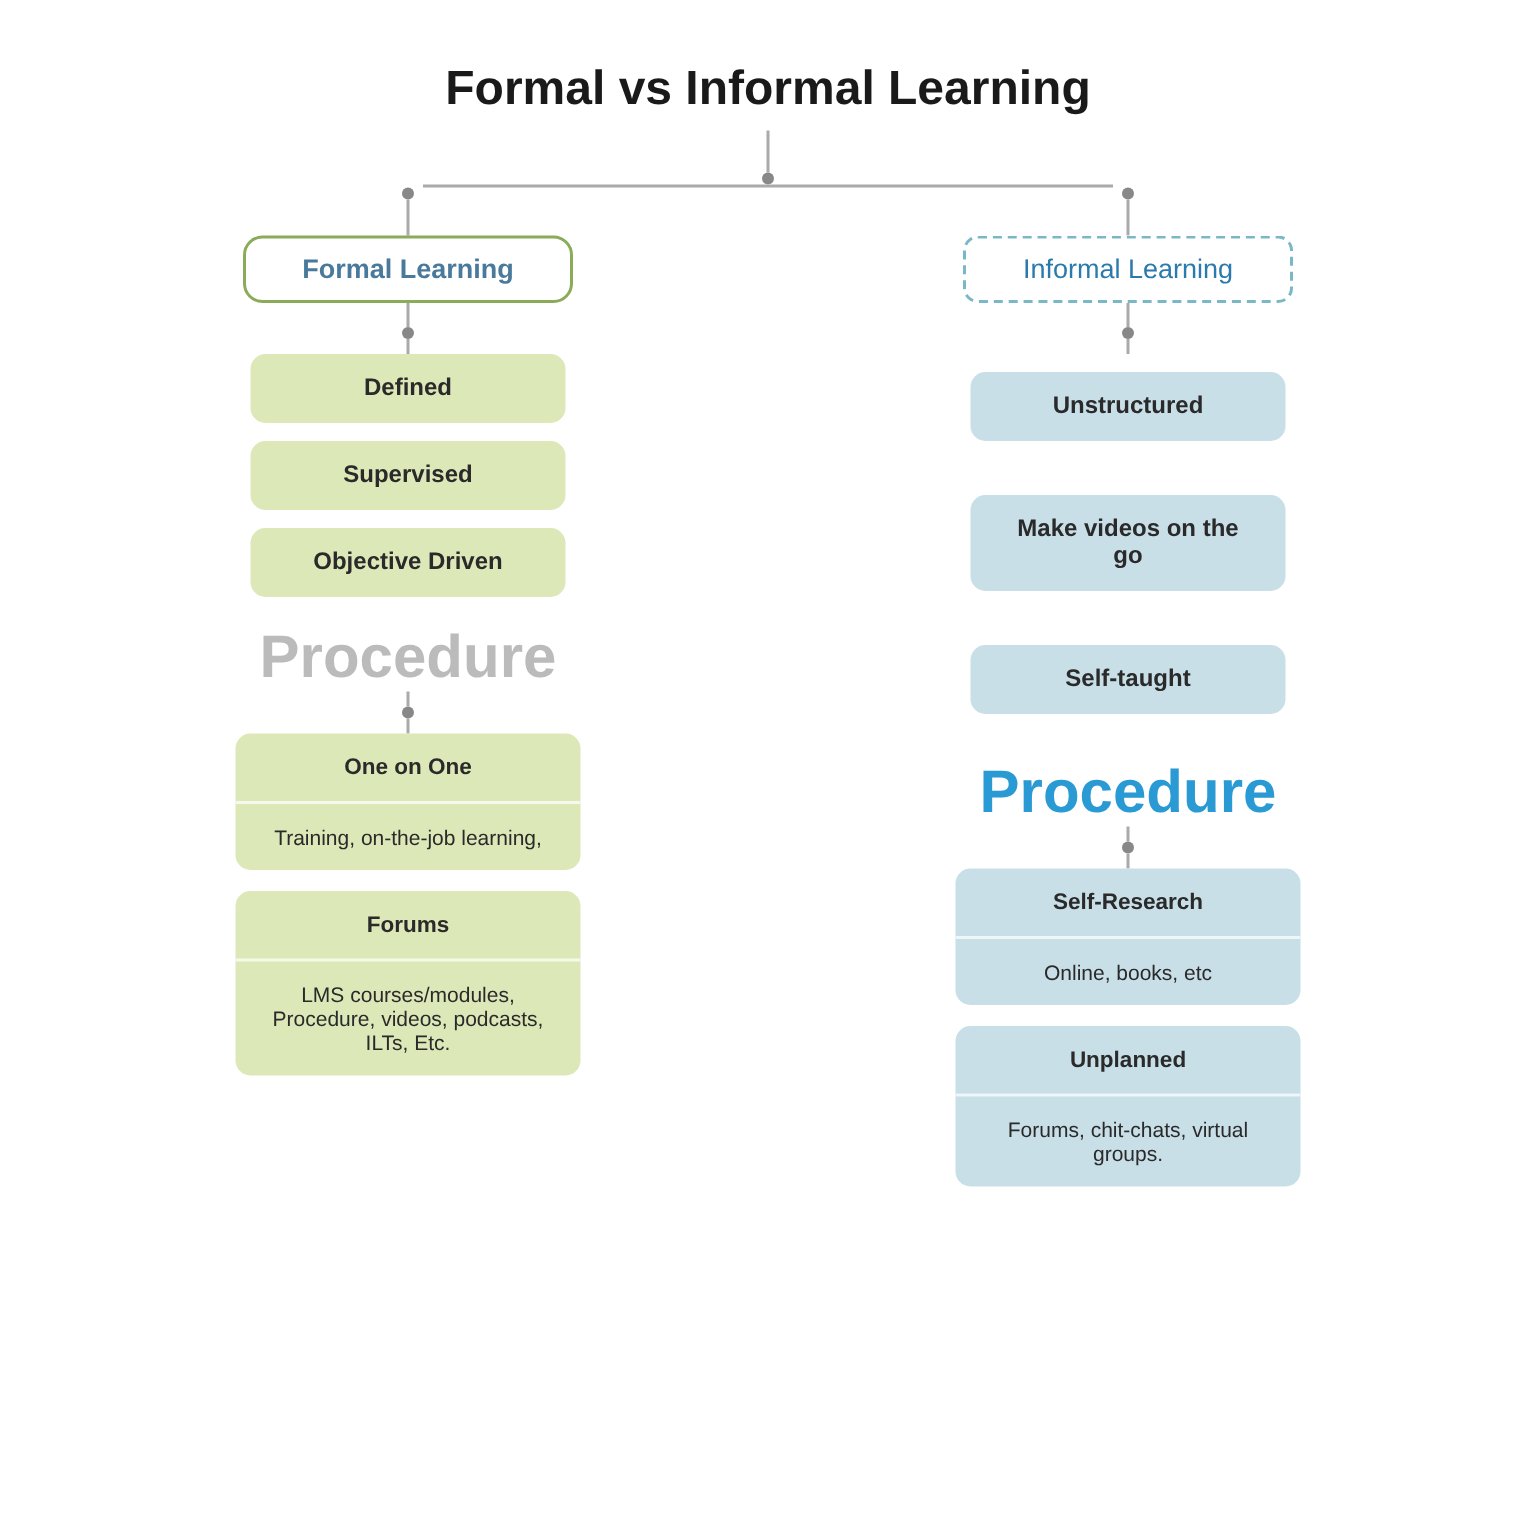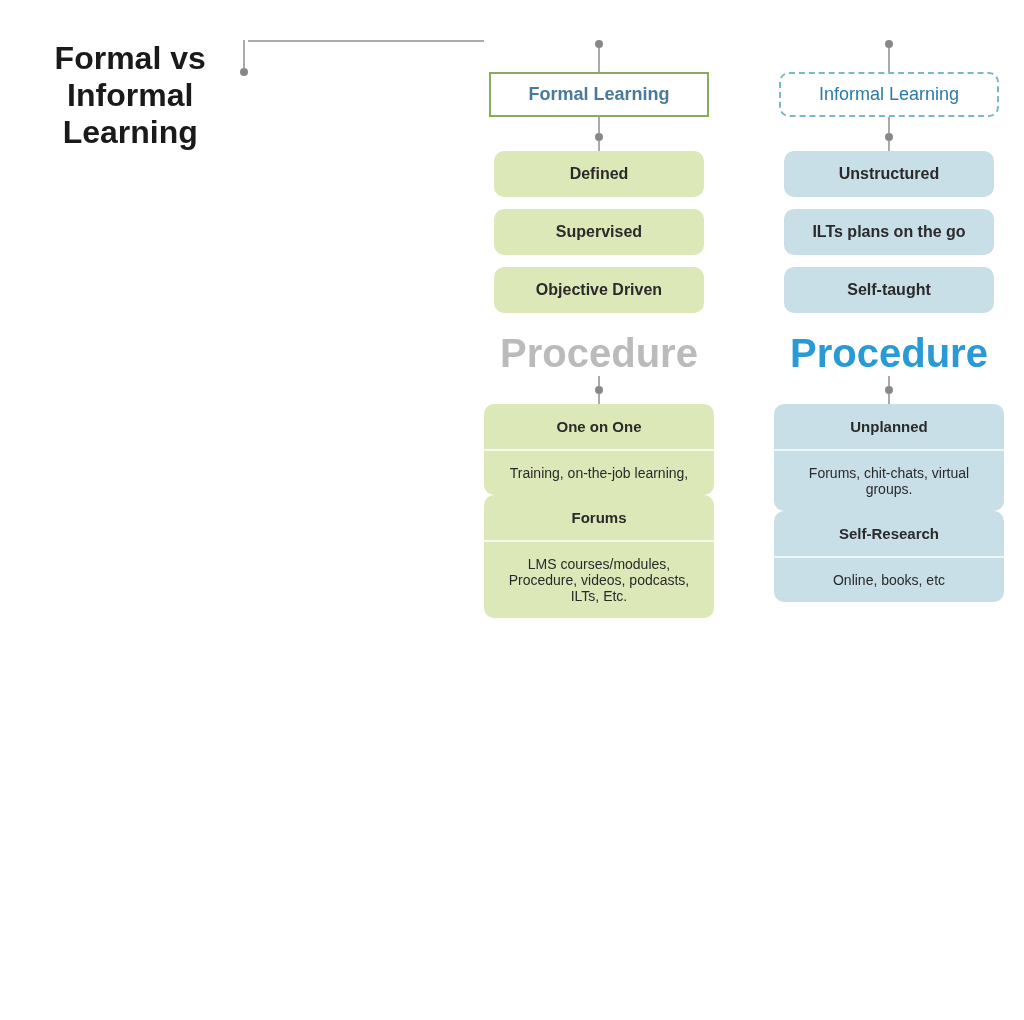--- a/index.html
+++ b/index.html
@@ -10,22 +10,22 @@
       justify-content: center;
       align-items: flex-start;
       min-height: 1020px;
       width: 1024px;
     }
     .page-container {
       width: 1024px;
       min-height: 1020px;
       background: #fff;
       display: flex;
-      flex-direction: row;
-      align-items: flex-start;
+      flex-direction: column;
+      align-items: center;
       padding: 40px 20px 40px 20px;
     }
     .main-title {
       font-size: 32px;
       font-weight: 700;
       color: #1a1a1a;
       margin-bottom: 10px;
       text-align: center;
     }
 
@@ -39,21 +39,21 @@
     .col {
       flex: 1;
       display: flex;
       flex-direction: column;
       align-items: center;
     }
 
     
     .header-box-green {
       border: 2px solid #8aab5a;
-      border-radius: 0;
+      border-radius: 13px;
       padding: 10px 20px;
       background: #fff;
       color: #4a7a9b;
       font-size: 18px;
       font-weight: 700;
       text-align: center;
       width: 220px;
       margin-bottom: 0;
     }
     .header-box-blue {
@@ -83,21 +83,21 @@
     }
     .item-box-blue {
       background: #c8dfe8;
       border-radius: 10px;
       padding: 14px 20px;
       font-size: 16px;
       font-weight: 600;
       color: #2a2a2a;
       text-align: center;
       width: 210px;
-      margin: 0;
+      margin: 12px;
     }
 
     .items-stack {
       display: flex;
       flex-direction: column;
       align-items: center;
       gap: 12px;
       margin-top: 0;
     }
 
@@ -148,20 +148,21 @@
       font-weight: 500;
       color: #2a2a2a;
       text-align: center;
       border-radius: 20px;
     }
 
     .procedure-blocks-stack {
       display: flex;
       flex-direction: column;
       align-items: center;
+      gap: 14px;
       margin-top: 0;
     }
 
     .full-connector {
       display: flex;
       flex-direction: column;
       align-items: center;
     }
     .fc-line { width: 2px; background: #aaaaaa; }
     .fc-dot {
@@ -240,40 +241,40 @@
       <div class="header-box-blue">Informal Learning</div>
 
       <div class="full-connector">
         <div class="fc-line" style="height:16px;"></div>
         <div class="fc-dot"></div>
         <div class="fc-line" style="height:10px;"></div>
       </div>
 
       <div class="items-stack">
         <div class="item-box-blue">Unstructured</div>
-        <div class="item-box-blue">ILTs plans on the go</div>
+        <div class="item-box-blue">Make videos on the go</div>
         <div class="item-box-blue">Self-taught</div>
       </div>
 
       <div class="procedure-label-blue">Procedure</div>
 
       <div class="full-connector">
         <div class="fc-line" style="height:10px;"></div>
         <div class="fc-dot"></div>
         <div class="fc-line" style="height:10px;"></div>
       </div>
 
       <div class="procedure-blocks-stack">
         <div class="procedure-block-blue">
+          <div class="proc-item">Self-Research</div>
+          <div class="proc-divider"></div>
+          <div class="proc-sub">Online, books, etc</div>
+        </div>
+        <div class="procedure-block-blue">
           <div class="proc-item">Unplanned</div>
           <div class="proc-divider"></div>
           <div class="proc-sub">Forums, chit-chats, virtual groups.</div>
-        </div>
-        <div class="procedure-block-blue">
-          <div class="proc-item">Self-Research</div>
-          <div class="proc-divider"></div>
-          <div class="proc-sub">Online, books, etc</div>
         </div>
       </div>
     </div>
 
   </div>
 </div>
 
 </body></html>

